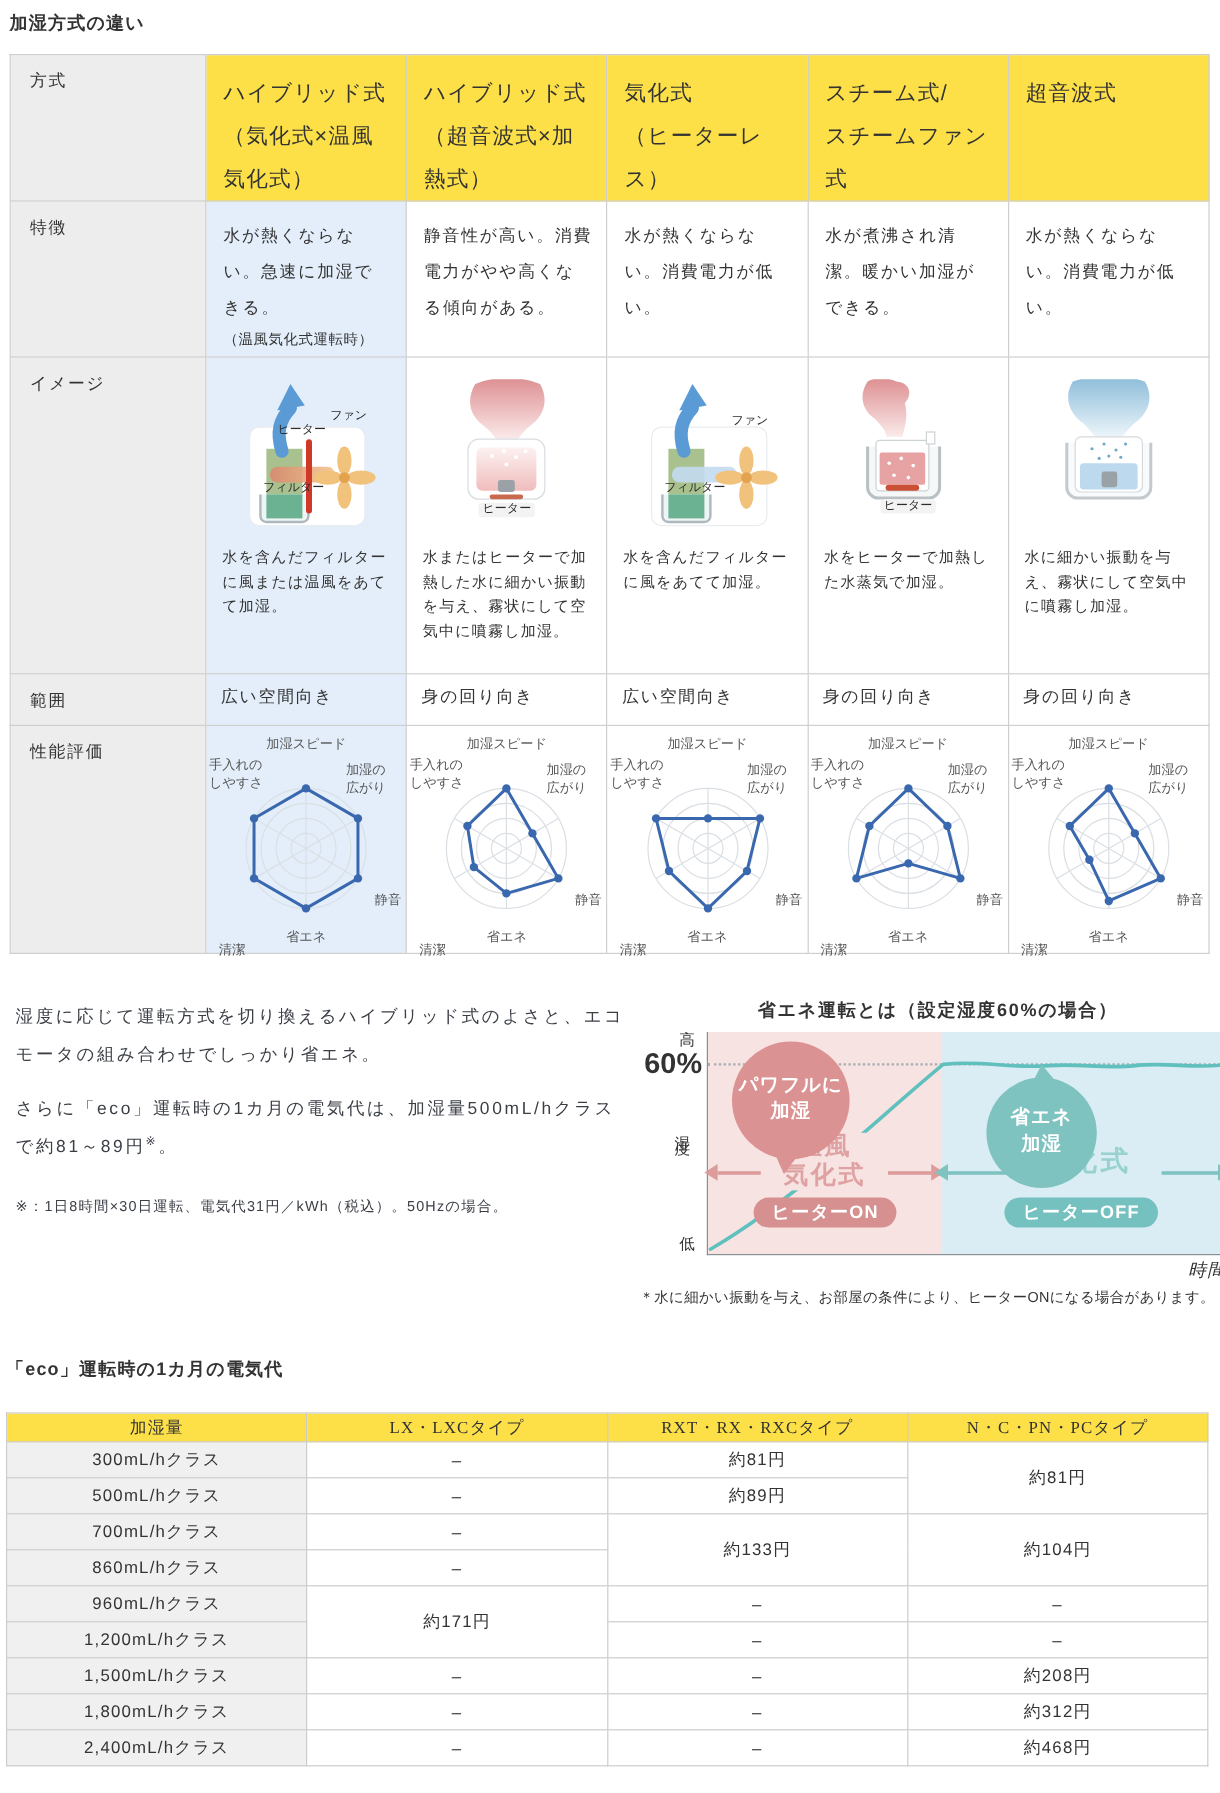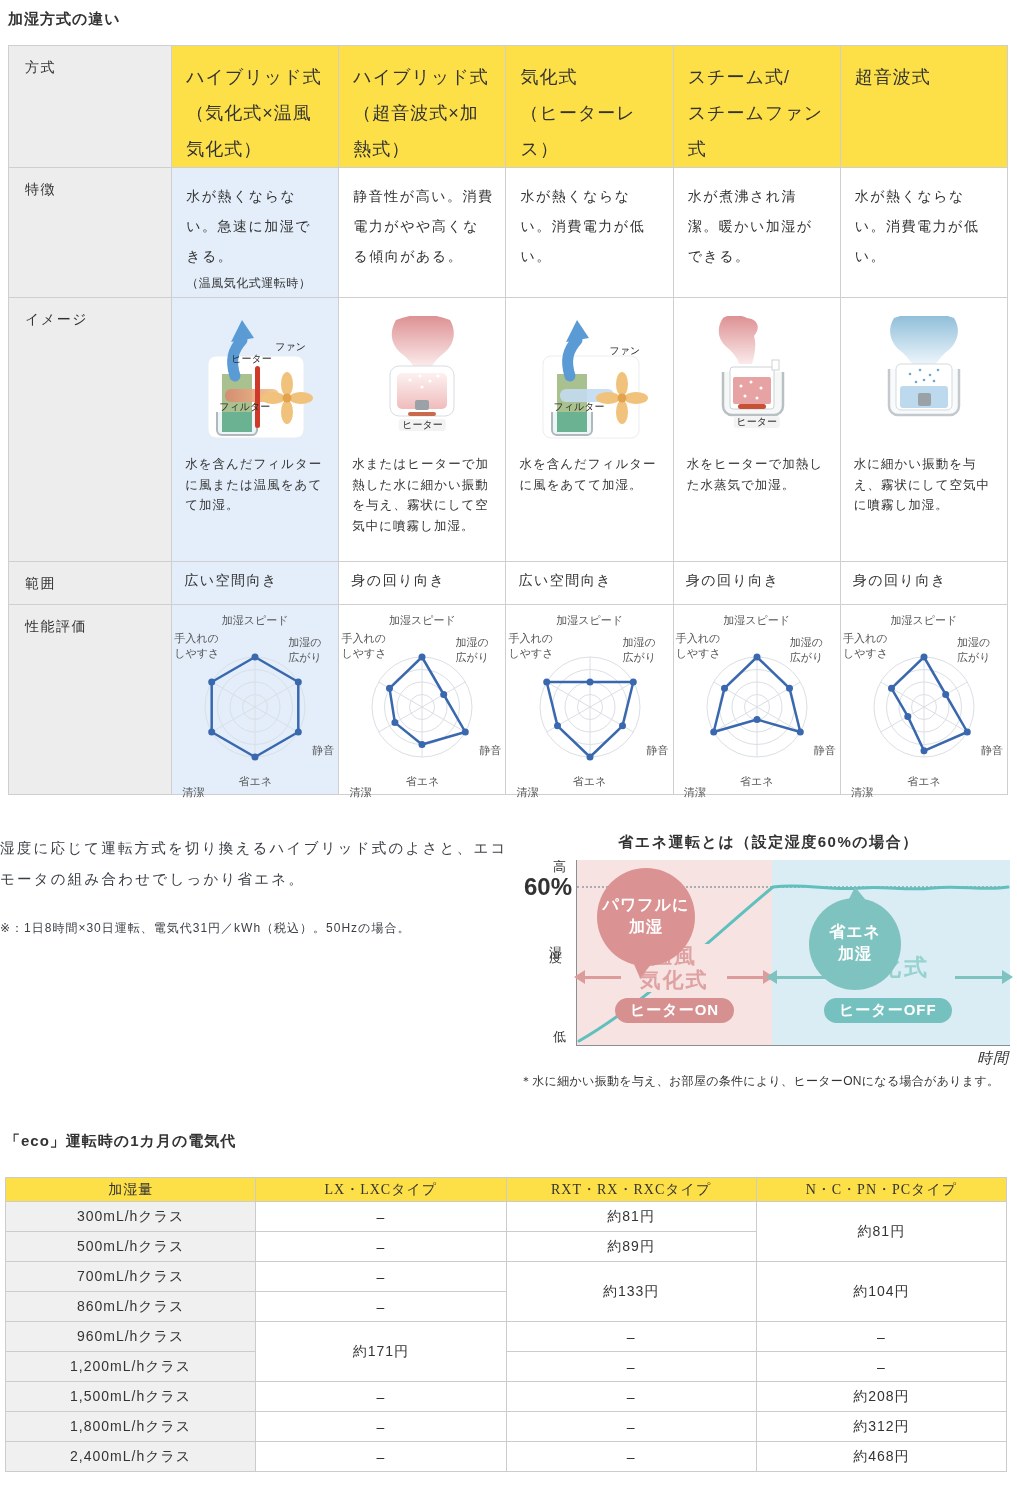--- a/index.html
+++ b/index.html
@@ -45,21 +45,21 @@
   .ax-bot{bottom:2px;left:0;width:100%;text-align:center;}
   .ax-l{top:134px;left:10px;margin-top:42px;}
   .ax-lt{top:22px;left:2px;width:48px;}
 
   
   .sec2{margin-top:38px;}
   .h2bar{display:flex;align-items:center;margin:0;}
   .bar{width:5px;height:26px;background:#1d4e7e;margin-right:14px;flex:none;}
   .h2txt{font-size:21px;font-weight:bold;letter-spacing:8px;color:#333;}
   .cols{display:flex;margin-top:26px;}
-  .colL{width:508px;flex:none;}
+  .colL{width:508px;flex:none;padding-left:13px;}
   .colL p{margin:0 0 14px 0;font-size:14.5px;line-height:2.15;letter-spacing:2.2px;color:#3a3e45;}
   .colL sup{font-size:10px;}
   .note2{margin-top:24px !important;font-size:12px !important;line-height:1.6 !important;letter-spacing:1px !important;}
   .colR{width:497px;flex:none;margin-left:12px;}
 
   .ec-title{font-weight:bold;font-size:15px;letter-spacing:1.5px;text-align:center;color:#333;margin:0 0 8px 0;}
   .ec-body{display:flex;}
   .ec-gut{position:relative;width:56px;flex:none;}
   .g-high{position:absolute;top:-2px;right:10px;font-size:13px;}
   .g-60{position:absolute;top:13px;right:4px;font-size:24px;font-weight:bold;}
@@ -465,20 +465,21 @@
             </td>
       </tr>
     </tbody>
       </table>
   </section>
 
   <section class="sec2">
     <div class="cols">
       <div class="colL">
         <p>湿度に応じて運転方式を切り換えるハイブリッド式のよさと、エコモータの組み合わせでしっかり省エネ。</p>
+        <p><span>さらに「eco」運転時の1カ月の電気代は、加湿量500mL/hクラスで約81～89円</span><sup>※</sup><span>。</span></p>
         <p class="note2">※：1日8時間×30日運転、電気代31円／kWh（税込）。50Hzの場合。</p>
       </div>
 
       <div class="colR">
         <p class="ec-title">省エネ運転とは（設定湿度60%の場合）</p>
         <div class="ec-body">
           <div class="ec-gut">
             <span class="g-high">高</span>
             <span class="g-60">60%</span>
             <span class="g-hum">湿度</span>

